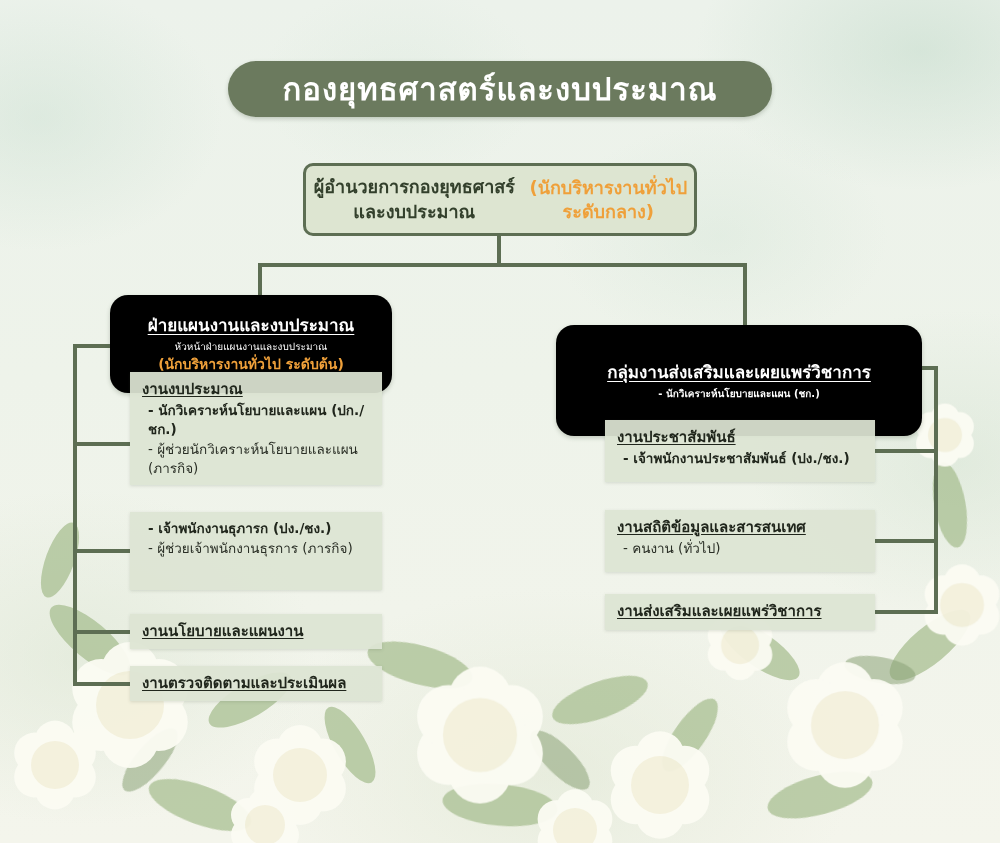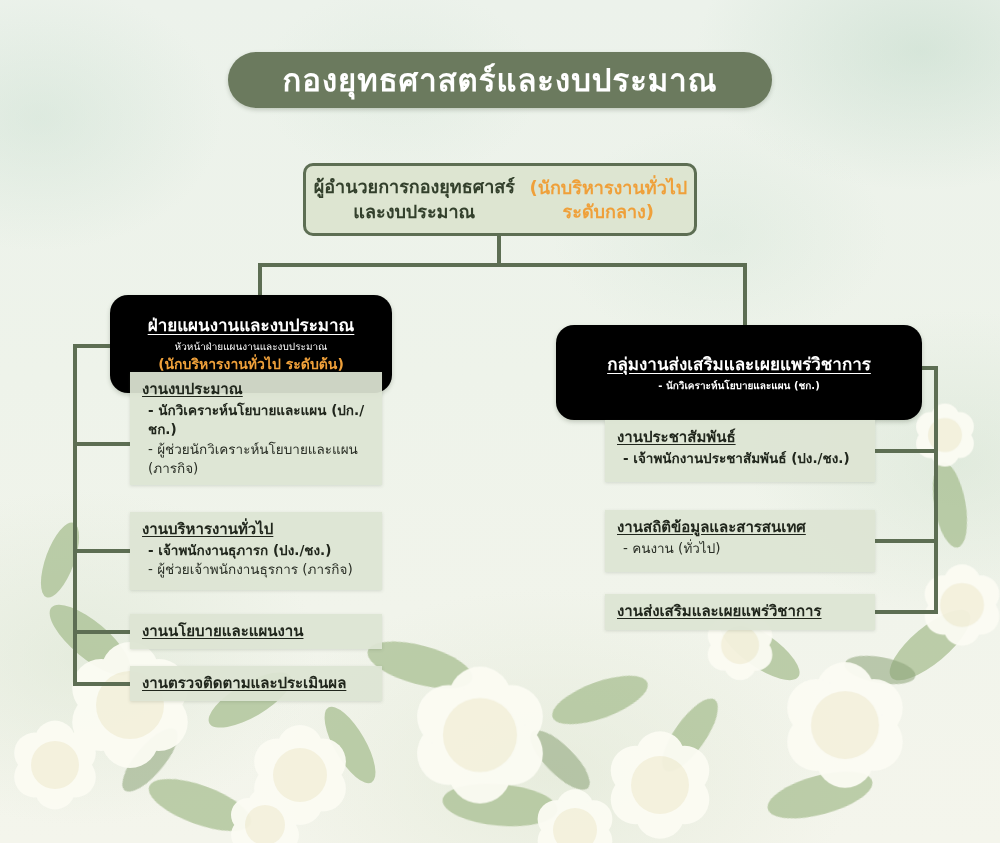--- a/index.html
+++ b/index.html
@@ -22,21 +22,21 @@
       radial-gradient(ellipse 300px 220px at 96% 55%, rgba(199,219,198,.35), transparent 70%),
       radial-gradient(ellipse 340px 240px at 8% 78%,  rgba(214,226,205,.45), transparent 70%),
       radial-gradient(ellipse 420px 260px at 55% 92%, rgba(222,230,210,.55), transparent 72%),
       linear-gradient(180deg,#ecf2eb 0%,#eef3ea 45%,#f4f5ec 100%);
   }
   .flowers{position:absolute;left:0;top:0;z-index:0;}
   
   .conn{position:absolute;background:#5d6e53;z-index:1;}
   
   .title-pill{
-    position:absolute;left:228px;top:52px;width:544px;height:56px;z-index:2;
+    position:absolute;left:228px;top:61px;width:544px;height:56px;z-index:2;
     background:#6b7a5e;border-radius:40px;
     display:flex;align-items:center;justify-content:center;
     box-shadow:0 2px 4px rgba(60,75,50,.25);
   }
   .title-pill span{
     color:#ffffff;font-size:31px;font-weight:bold;letter-spacing:1px;white-space:nowrap;
   }
   
   .director{
     position:absolute;left:303px;top:163px;width:394px;height:73px;z-index:2;
@@ -47,21 +47,21 @@
   .dir-name{font-size:18px;font-weight:bold;color:#33402c;line-height:1.35;}
   .dir-pos{font-size:18px;font-weight:bold;color:#efa03a;line-height:1.3;}
   
   .branch{
     position:absolute;z-index:2;background:#000000;border-radius:18px;
     display:flex;flex-direction:column;align-items:center;justify-content:center;
     box-sizing:border-box;text-align:center;padding:8px 10px;
     box-shadow:0 2px 4px rgba(60,75,50,.25);
   }
   .branch.left{left:110px;top:295px;width:282px;height:98px;}
-  .branch.right{left:556px;top:325px;width:366px;height:95px;}
+  .branch.right{left:556px;top:325px;width:366px;height:111px;}
   .b-head{color:#fff;font-size:17px;font-weight:bold;text-decoration:underline;text-underline-offset:3px;line-height:1.5;}
   .b-sub{color:#fff;font-size:10px;line-height:1.5;}
   .b-sub.bold{font-weight:bold;}
   .b-posn{color:#efa03a;font-size:14px;font-weight:bold;line-height:1.5;}
   
   .child{
     position:absolute;z-index:2;background:rgba(221,228,211,.93);
     box-sizing:border-box;padding:7px 10px 6px 12px;
     box-shadow:0 1px 3px rgba(80,95,70,.18);
   }
@@ -169,21 +169,20 @@
   </div>
 
   <div class="child lcol" style="top:372px;min-height:96px;">
     <div class="c-title">งานงบประมาณ</div>
     <div class="c-line bold">- นักวิเคราะห์นโยบายและแผน (ปก./ชก.)</div>
     <div class="c-line">- ผู้ช่วยนักวิเคราะห์นโยบายและแผน</div>
     <div class="c-line"> (ภารกิจ)</div>
   </div>
 
   <div class="child lcol" style="top:512px;min-height:78px;">
-    <div class="c-title">งานบริหารงานทั่วไป</div>
     <div class="c-line bold">- เจ้าพนักงานธุภารก (ปง./ชง.)</div>
     <div class="c-line">- ผู้ช่วยเจ้าพนักงานธุรการ (ภารกิจ)</div>
   </div>
 
   <div class="child lcol" style="top:614px;min-height:34px;">
     <div class="c-title">งานนโยบายและแผนงาน</div>
   </div>
 
   <div class="child lcol" style="top:666px;min-height:34px;">
     <div class="c-title">งานตรวจติดตามและประเมินผล</div>

